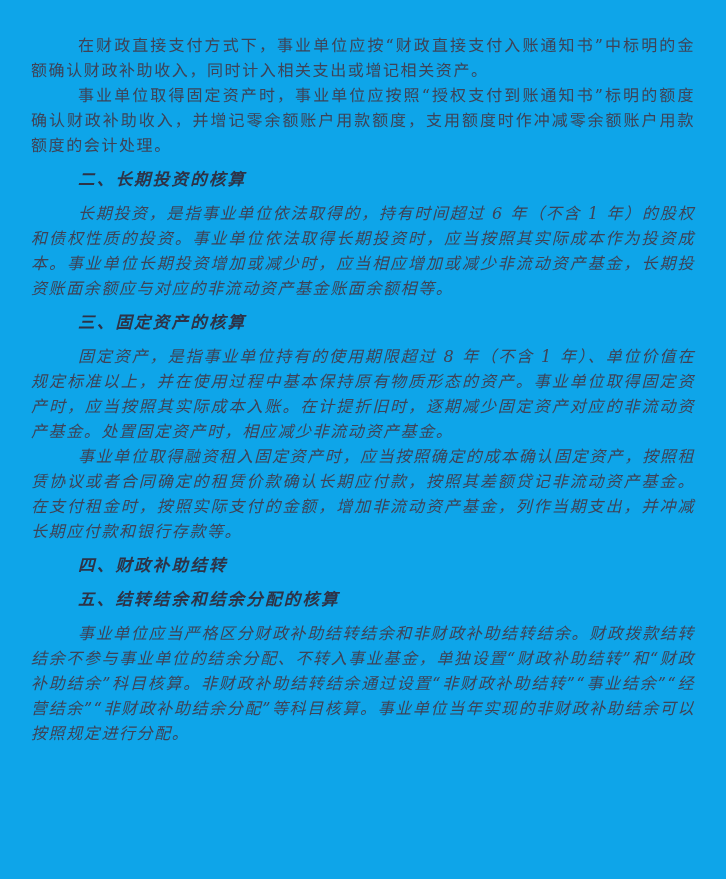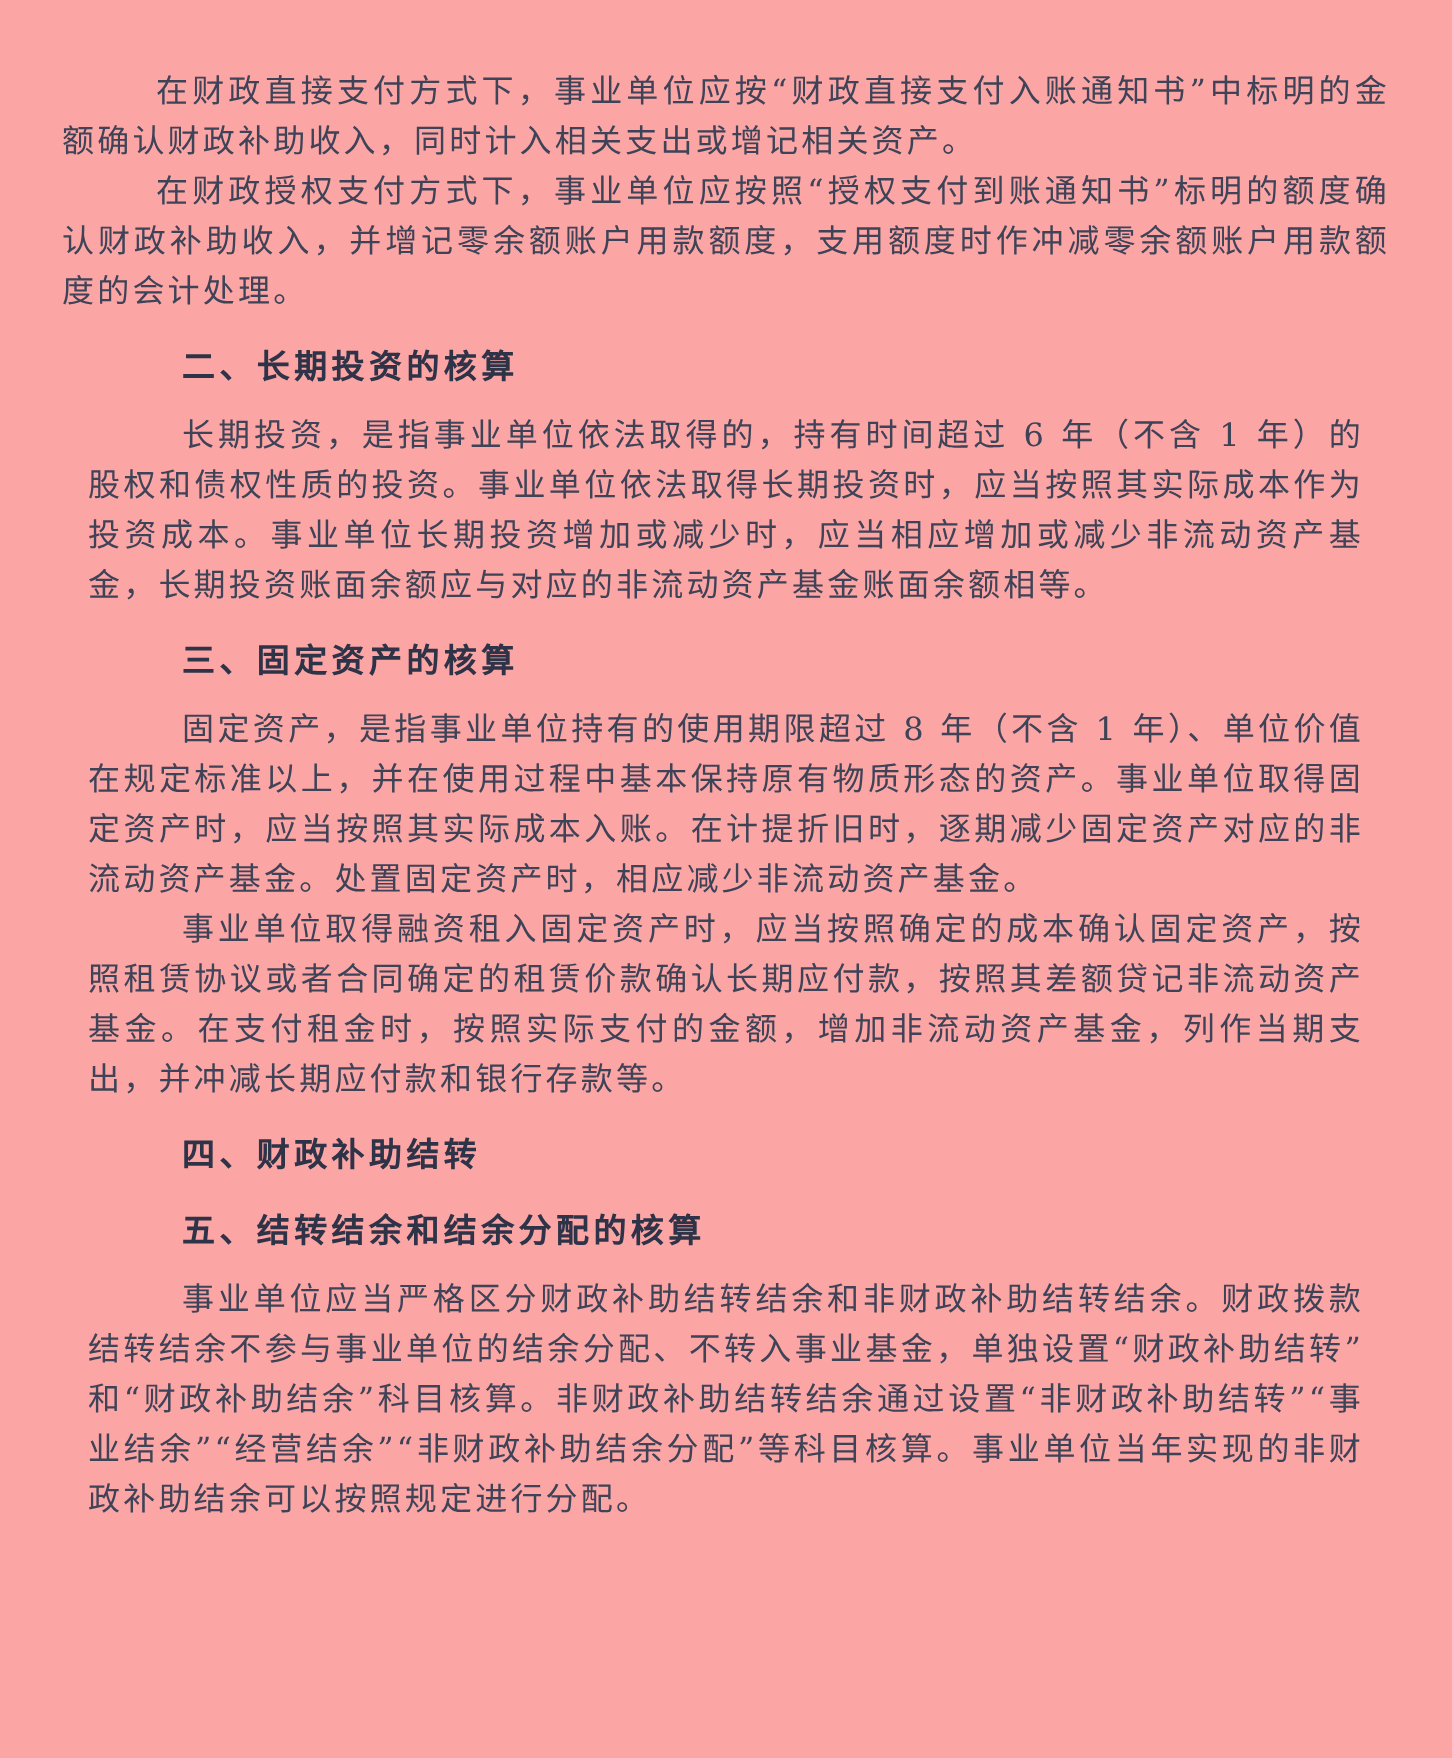--- a/index.html
+++ b/index.html
@@ -6,21 +6,21 @@
     margin: 0;
     padding: 0;
     background: #fdfdfd;
   }
   .page {
     position: relative;
     box-sizing: border-box;
     width: 726px;
     height: 879px;
     padding: 33px 31px 0 31px;
-    background: #fca5a5;
+    background: #0ea5e9;
     overflow: hidden;
   }
   .para {
     margin: 0;
     font-family: "DejaVu Serif", "Liberation Serif", serif;
     font-size: 16px;
     line-height: 25px;
     letter-spacing: 1.6px;
     text-align: justify;
     text-justify: inter-ideograph;
@@ -30,29 +30,29 @@
   .sec-title {
     margin: 9px 0;
     padding-left: 47px;
     font-family: "DejaVu Sans", "Liberation Sans", sans-serif;
     font-weight: 700;
     font-size: 16.5px;
     line-height: 25px;
     letter-spacing: 2.2px;
     color: #2e3347;
   }
-  section { margin: 13px; padding: 0; }
+  section { margin: 0; padding: 0; font-style: italic; }
 </style>
 </head>
 <body>
 
 <div class="page">
 
   <p class="para">在财政直接支付方式下，事业单位应按“财政直接支付入账通知书”中标明的金额确认财政补助收入，同时计入相关支出或增记相关资产。</p>
-  <p class="para">在财政授权支付方式下，事业单位应按照“授权支付到账通知书”标明的额度确认财政补助收入，并增记零余额账户用款额度，支用额度时作冲减零余额账户用款额度的会计处理。</p>
+  <p class="para">事业单位取得固定资产时，事业单位应按照“授权支付到账通知书”标明的额度确认财政补助收入，并增记零余额账户用款额度，支用额度时作冲减零余额账户用款额度的会计处理。</p>
 
   <section>
     <h2 class="sec-title">二、长期投资的核算</h2>
     <p class="para">长期投资，是指事业单位依法取得的，持有时间超过 6 年（不含 1 年）的股权和债权性质的投资。事业单位依法取得长期投资时，应当按照其实际成本作为投资成本。事业单位长期投资增加或减少时，应当相应增加或减少非流动资产基金，长期投资账面余额应与对应的非流动资产基金账面余额相等。</p>
   </section>
 
   <section>
     <h2 class="sec-title">三、固定资产的核算</h2>
     <p class="para">固定资产，是指事业单位持有的使用期限超过 8 年（不含 1 年）、单位价值在规定标准以上，并在使用过程中基本保持原有物质形态的资产。事业单位取得固定资产时，应当按照其实际成本入账。在计提折旧时，逐期减少固定资产对应的非流动资产基金。处置固定资产时，相应减少非流动资产基金。</p>
     <p class="para">事业单位取得融资租入固定资产时，应当按照确定的成本确认固定资产，按照租赁协议或者合同确定的租赁价款确认长期应付款，按照其差额贷记非流动资产基金。在支付租金时，按照实际支付的金额，增加非流动资产基金，列作当期支出，并冲减长期应付款和银行存款等。</p>

